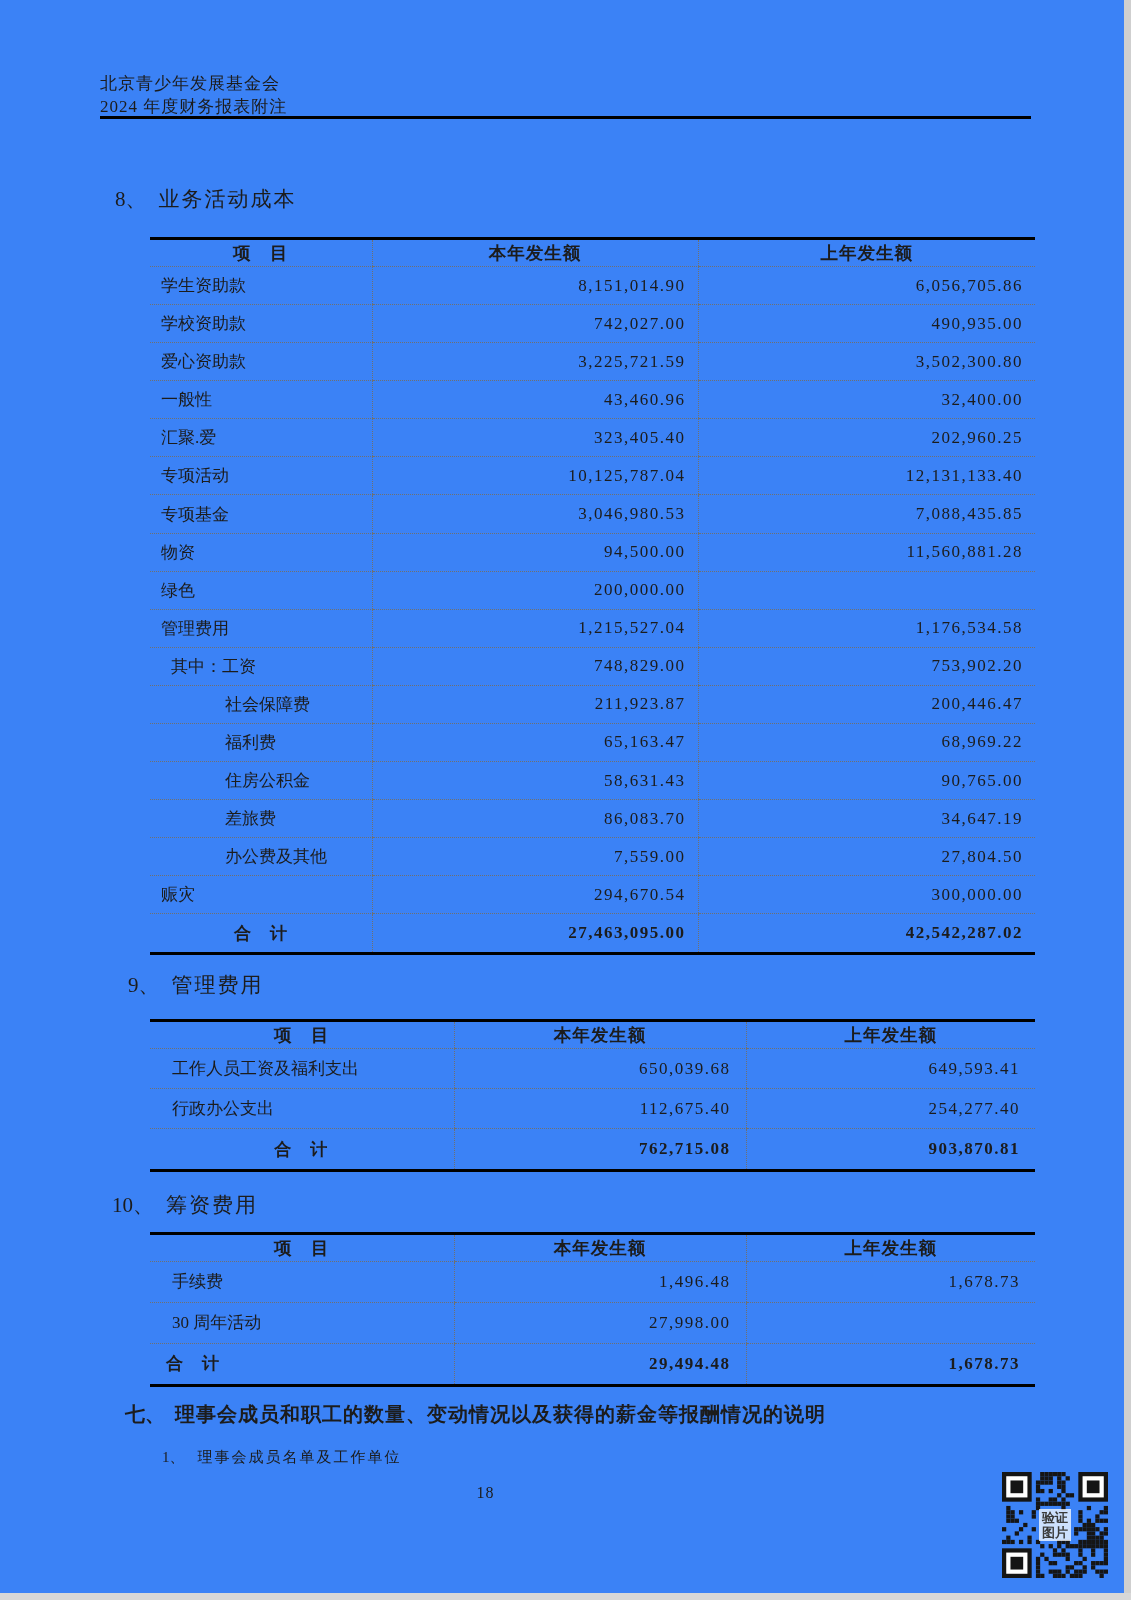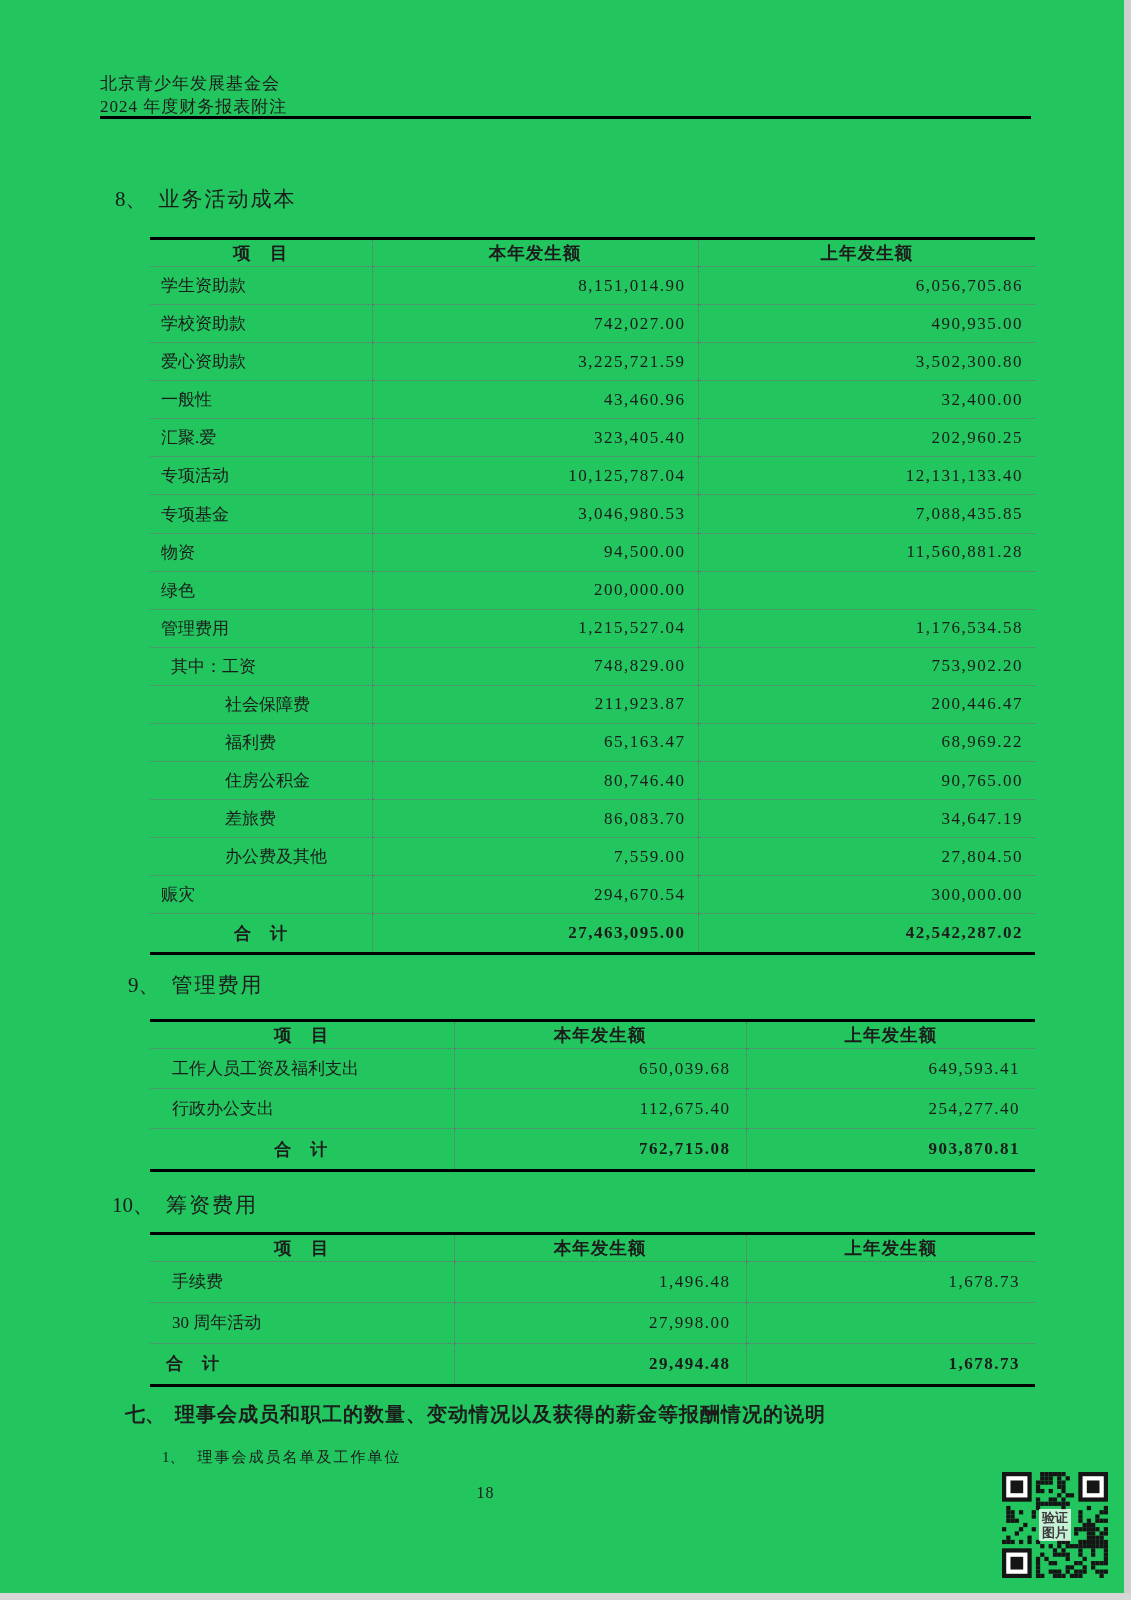--- a/index.html
+++ b/index.html
@@ -1,18 +1,18 @@
 <!DOCTYPE html>
 <html><head>
 <meta charset="utf-8">
 <style>
   html,body{margin:0;padding:0;background:#9b9b9b;}
   #page{
     position:relative;width:1131px;height:1600px;margin:0 auto;
-    background:#22c55e;overflow:hidden;color:#1c1c1c;
+    background:#3b82f6;overflow:hidden;color:#1c1c1c;
     font-family:"Liberation Serif","DejaVu Serif",serif;
   }
   .abs{position:absolute;}
   
   #doc-header{left:100px;top:72px;font-size:17px;line-height:23px;letter-spacing:1px;}
   #header-rule{left:100px;top:116px;width:931px;height:2.5px;background:#000;}
   
   .sec-heading{font-size:21px;white-space:nowrap;}
   .sec-heading .sec-num{display:inline-block;}
   .sec-heading .sec-title{display:inline-block;margin-left:12px;letter-spacing:2px;}
@@ -154,21 +154,21 @@
           <td class="num">211,923.87</td>
           <td class="num">200,446.47</td>
         </tr>
         <tr class="ind2">
           <td class="lbl">福利费</td>
           <td class="num">65,163.47</td>
           <td class="num">68,969.22</td>
         </tr>
         <tr class="ind2">
           <td class="lbl">住房公积金</td>
-          <td class="num">80,746.40</td>
+          <td class="num">58,631.43</td>
           <td class="num">90,765.00</td>
         </tr>
         <tr class="ind2">
           <td class="lbl">差旅费</td>
           <td class="num">86,083.70</td>
           <td class="num">34,647.19</td>
         </tr>
         <tr class="ind2">
           <td class="lbl">办公费及其他</td>
           <td class="num">7,559.00</td>

